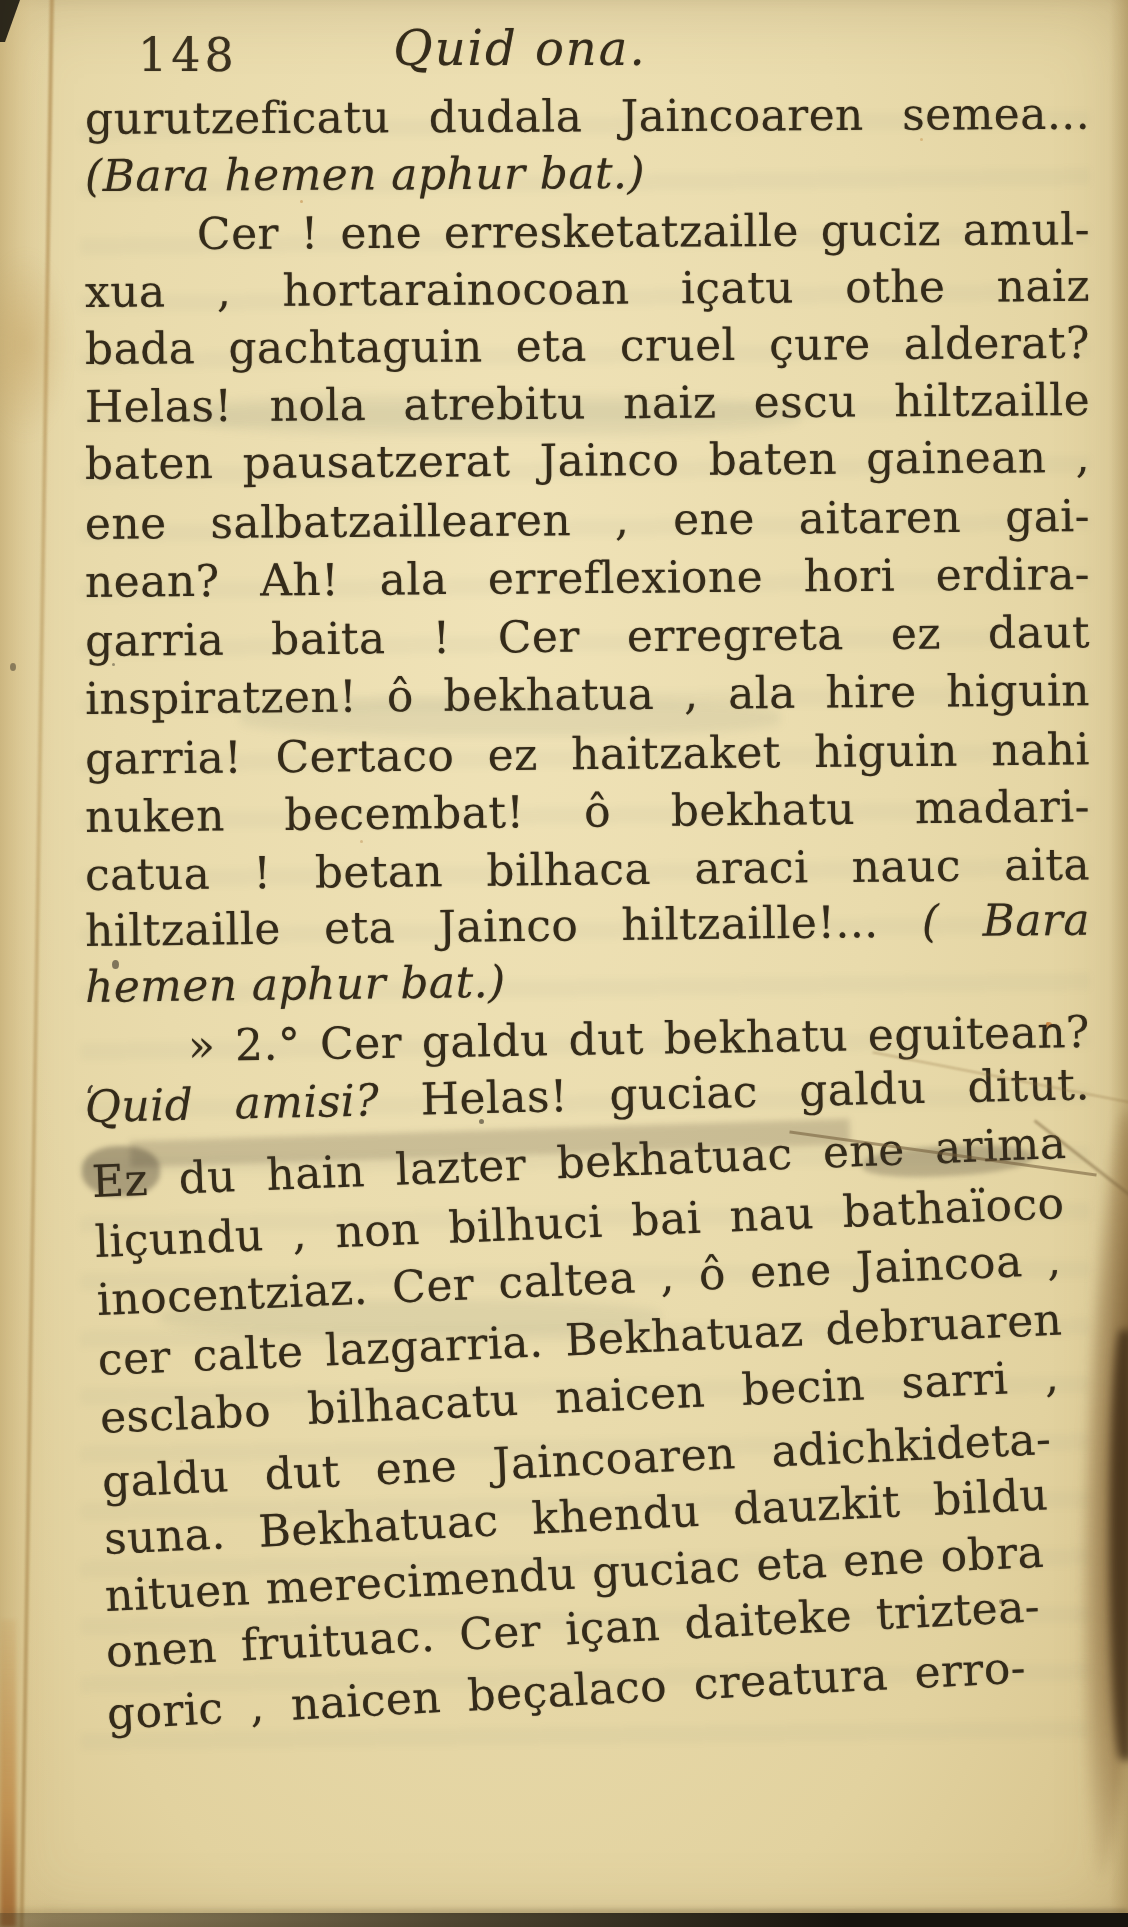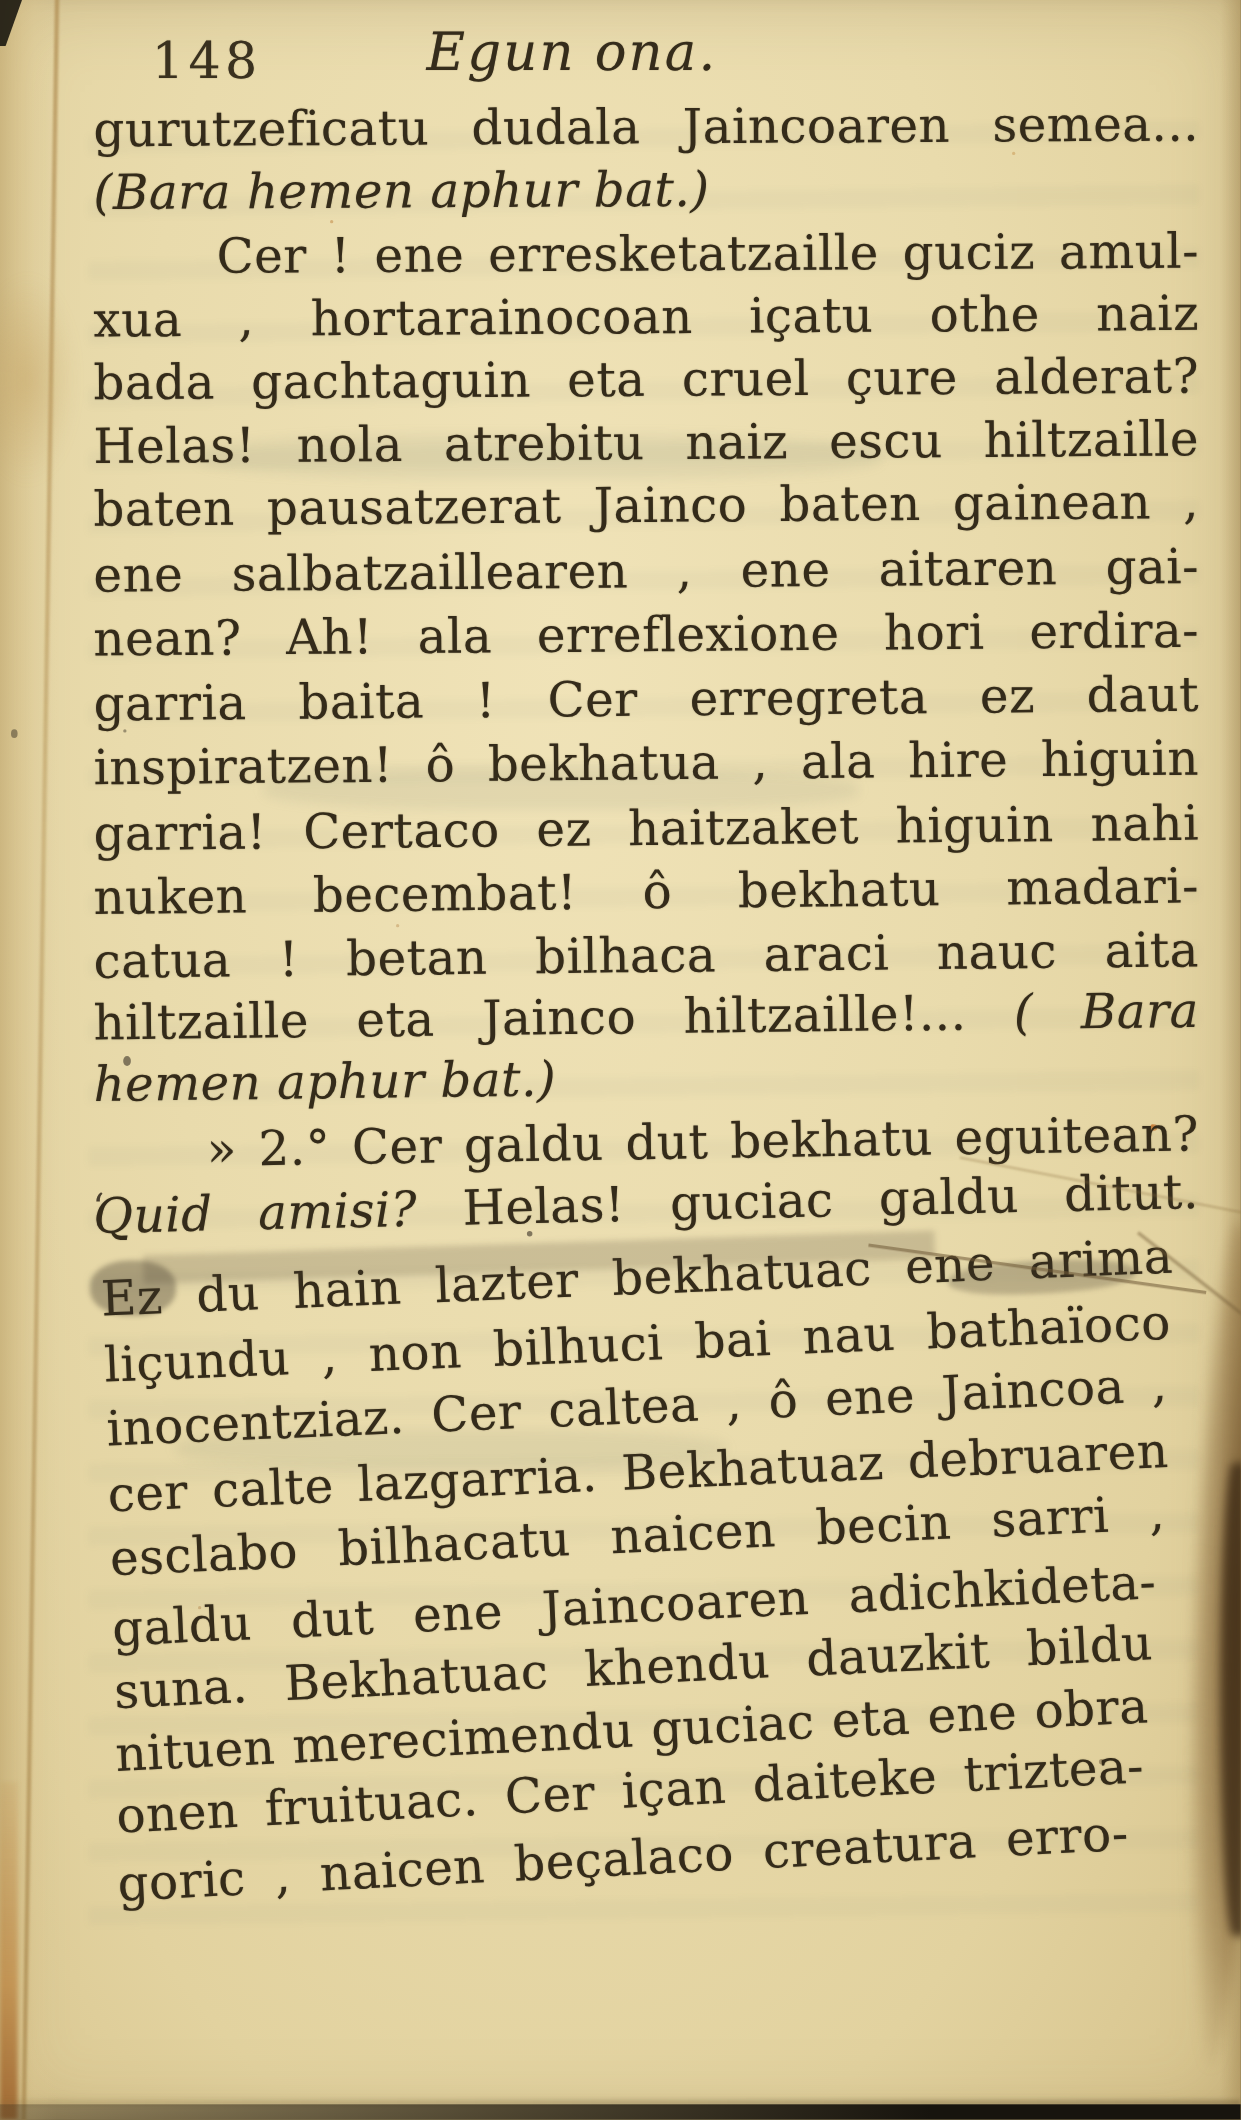--- a/index.html
+++ b/index.html
@@ -96,21 +96,21 @@
   <div class="blob-right-2"></div>
   <div class="band-bottom-soft"></div>
   <div class="band-bottom"></div>
   <div class="stain-tl"></div>
   <div class="fiber-specks"></div>
   <div class="speck" style="left:10px;top:663px;width:6px;height:8px;background:rgba(74,66,50,.55);"></div>
   <div class="speck" style="left:112px;top:960px;width:7px;height:9px;background:rgba(58,50,38,.6);"></div>
   <div class="speck" style="left:1046px;top:1022px;width:6px;height:6px;background:rgba(199,123,53,.75);"></div>
 
   <div class="header-num">148</div>
-  <div class="header-title">Egun ona.</div>
+  <div class="header-title">Quid ona.</div>
 
   <div>
       <div class="line just" style="top: 95px; left: 85px; width: 1005px; transform: rotate(-0.3deg);"><span>gurutzeficatu dudala Jaincoaren semea...</span></div>
       <div class="line" style="top: 152px; left: 85px; transform: rotate(-0.3deg);"><span class="it">(Bara hemen aphur bat.)</span></div>
       <div class="line just" style="top: 210px; left: 197px; width: 893px; transform: rotate(-0.3deg);"><span>Cer ! ene erresketatzaille guciz amul-</span></div>
       <div class="line just" style="top: 268px; left: 85px; width: 1005px; transform: rotate(-0.35deg);"><span>xua , hortarainocoan içatu othe naiz</span></div>
       <div class="line just" style="top: 325px; left: 85px; width: 1005px; transform: rotate(-0.35deg);"><span>bada gachtaguin eta cruel çure alderat?</span></div>
       <div class="line just" style="top: 383px; left: 85px; width: 1005px; transform: rotate(-0.4deg);"><span>Helas! nola atrebitu naiz escu hiltzaille</span></div>
       <div class="line just" style="top: 440px; left: 85px; width: 1005px; transform: rotate(-0.4deg);"><span>baten pausatzerat Jainco baten gainean ,</span></div>
       <div class="line just" style="top: 500px; left: 85px; width: 1005px; transform: rotate(-0.45deg);"><span>ene salbatzaillearen , ene aitaren gai-</span></div>

